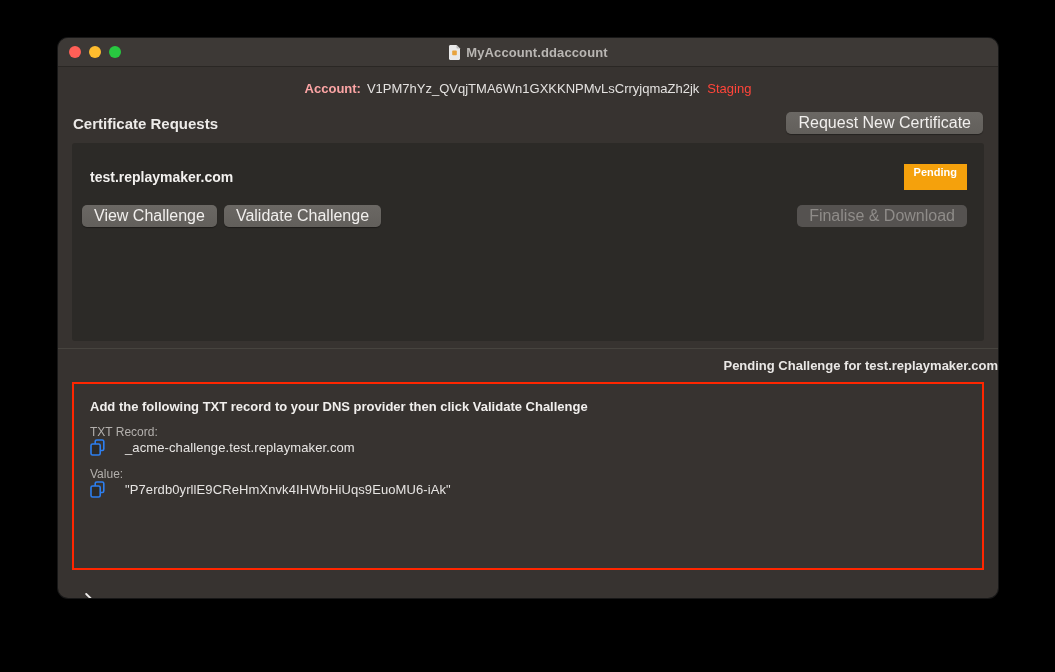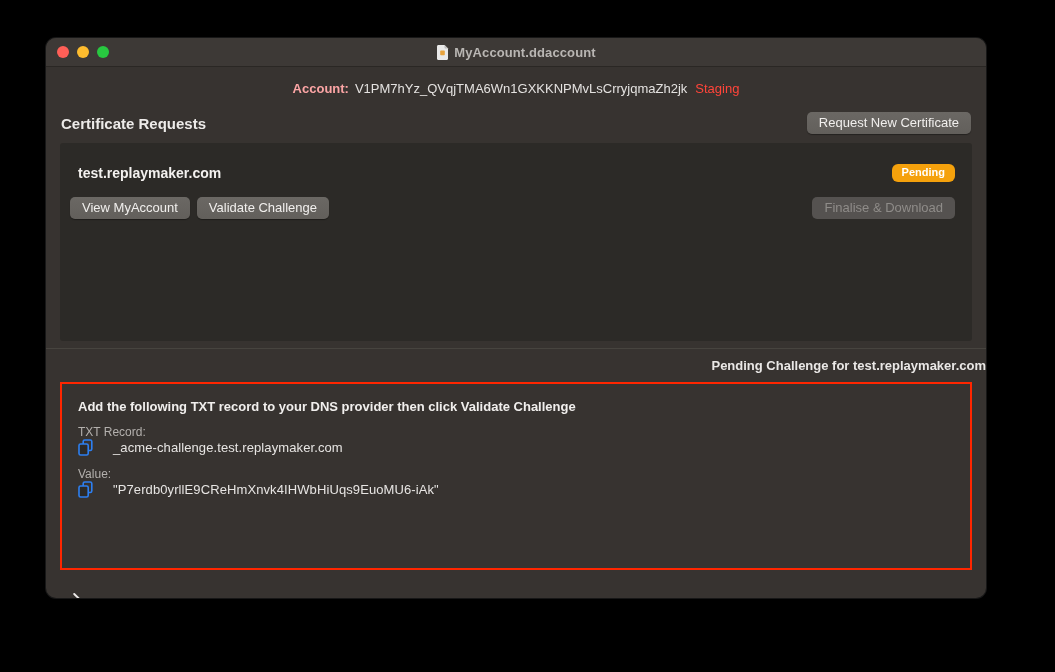--- a/index.html
+++ b/index.html
@@ -2,21 +2,21 @@
 <html style="--accent-red: #ff453a; --pending-badge: #f5a10c; --challenge-border: #ff2600; --copy-icon-blue: #2d7ff0;"><head>
 <meta charset="utf-8">
 <style>
   html,body{margin:0;padding:0;}
   body{
     width:1055px;height:672px;background:#000;position:relative;overflow:hidden;
     font-family:"Liberation Sans","DejaVu Sans",sans-serif;
     -webkit-font-smoothing:antialiased;
   }
   .window{
-    position:absolute;left:46px;top:38px;width:940px;height:560px;
+    position:absolute;left:58px;top:38px;width:940px;height:560px;
     background:#373330;border-radius:10px;
     box-shadow:0 0 0 1px rgba(255,255,255,0.09), 0 22px 60px rgba(0,0,0,0.65);
     overflow:hidden;
   }
   
   .titlebar{
     position:relative;height:28px;background:#3d3936;
     border-bottom:1px solid #2a2724;
     display:flex;align-items:center;justify-content:center;
   }
@@ -32,38 +32,38 @@
   .account-row{margin-top:14px;text-align:center;font-size:13px;}
   .account-label{font-weight:bold;color:#fca5a5;margin-right:6px;}
   .account-id{color:#e4e2e0;margin-right:8px;}
   .account-env{color:var(--accent-red,#ff453a);}
   
   .section-row{
     margin-top:16px;padding:0 15px;display:flex;align-items:center;justify-content:space-between;
   }
   .section-title{font-size:15px;font-weight:600;color:#edebe9;}
   .btn{
-    font-family:inherit;font-size:13px;color:#f1efed;
+    font-family:inherit;font-size:16px;color:#f1efed;
     background:linear-gradient(#6b6864,#625f5b);
     border:none;border-radius:5px;padding:3px 12px 4px;line-height:15px;
     box-shadow:0 1px 1px rgba(0,0,0,0.35);cursor:default;white-space:nowrap;
   }
   .btn.disabled{
     background:#555250;color:#8f8c89;box-shadow:none;
   }
   
   .card{
     margin:9px 14px 0;height:198px;background:#2c2a27;border-radius:3px;
     padding:0 17px 0 18px;box-sizing:border-box;position:relative;
   }
   .req-row{padding-top:21px;display:flex;align-items:center;justify-content:space-between;}
   .req-domain{font-size:14px;font-weight:bold;color:#f3f1ef;}
   .badge{
     background:var(--pending-badge,#f5a10c);color:#fff;font-size:11px;font-weight:bold;
-    padding:3px 10px 4px;border-radius:6px;line-height:11px;
+    padding:3px 10px 12px;border-radius:0;line-height:11px;
   }
   .req-actions{margin-top:15px;display:flex;align-items:center;gap:7px;margin-left:-8px;}
   .req-actions .spacer{flex:1;}
   
   .divider{margin-top:7px;height:1px;background:#47443f;}
   .challenge-heading{margin-top:9px;text-align:right;font-size:13px;font-weight:bold;color:#eae8e6;}
   
   .challenge-box{
     margin:9px 14px 0;height:188px;box-sizing:border-box;
     border:2px solid var(--challenge-border,#ff2600);
@@ -112,21 +112,21 @@
     <span class="section-title">Certificate Requests</span>
     <button class="btn">Request New Certificate</button>
   </div>
 
   <div class="card">
     <div class="req-row">
       <span class="req-domain">test.replaymaker.com</span>
       <span class="badge">Pending</span>
     </div>
     <div class="req-actions">
-      <button class="btn">View MyAccount</button>
+      <button class="btn">View Challenge</button>
       <button class="btn">Validate Challenge</button>
       <span class="spacer"></span>
       <button class="btn disabled">Finalise &amp; Download</button>
     </div>
   </div>
 
   <div class="divider"></div>
 
   <div class="challenge-heading">Pending Challenge for test.replaymaker.com</div>
 

